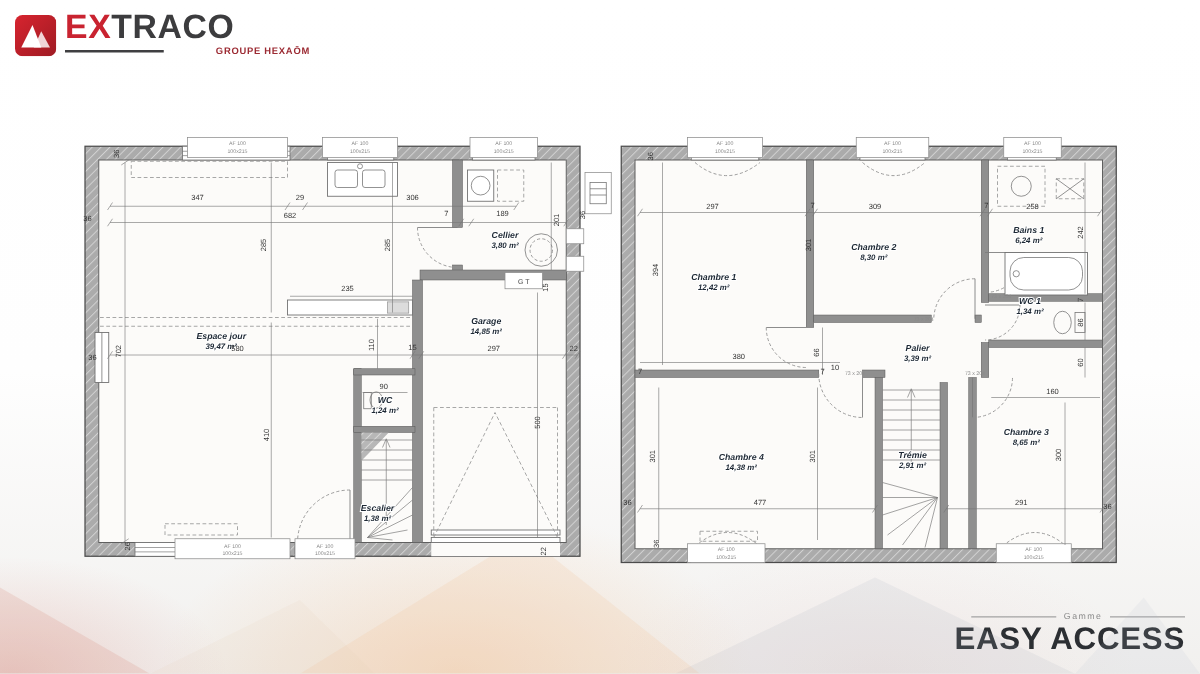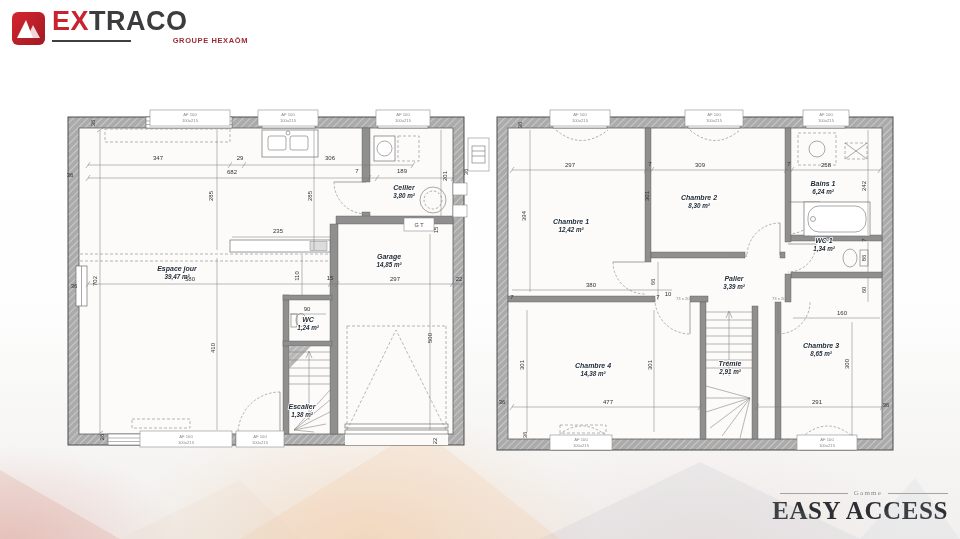--- a/index.html
+++ b/index.html
@@ -17,21 +17,21 @@
   #logo .row1{display:flex;align-items:flex-start;}
   #logo .mark{width:33px;height:33px;margin:6px 7px 0 4px;flex:0 0 auto;}
   #logo .words{flex:1;}
   #logo .brand{font-size:27px;font-weight:800;letter-spacing:.5px;line-height:30px;color:#3c3c3e;white-space:nowrap;}
   #logo .brand .ex{color:#c92330;}
   #logo .grprow{display:flex;align-items:center;margin-top:0px;gap:36px;}
   #logo .grpline{flex:1;height:2px;background:#3f3f41;margin-right:6px;}
   #logo .grp{font-size:7.5px;font-weight:700;letter-spacing:.6px;color:#9c2b33;white-space:nowrap;}
   #logo .tagline{margin-top:4px;font-size:8px;font-weight:700;letter-spacing:2.4px;color:#5d6670;white-space:nowrap;}
   
-  #footer{position:absolute;right:12px;bottom:16px;text-align:left;font-family:Liberation Serif, serif;}
+  #footer{position:absolute;right:12px;bottom:16px;text-align:left;}
   #footer .gammerow{display:flex;align-items:center;justify-content:flex-end;}
   #footer .gline{height:1px;background:#a3a3a3;}
   #footer .gl1{width:68px;margin-right:6px;}
   #footer .gl2{width:60px;margin-left:6px;}
   #footer .gamme{font-size:7px;letter-spacing:1.2px;color:#8b8b8b;}
   #footer .access{font-size:25px;font-weight:800;letter-spacing:.6px;color:#2c2f33;line-height:24px;margin-top:2px;white-space:nowrap;}
   
   svg{position:absolute;left:0;top:0;}
   .wallband{fill:url(#hatch);}
   .outerline{fill:none;stroke:#4c4c4c;stroke-width:1;}

